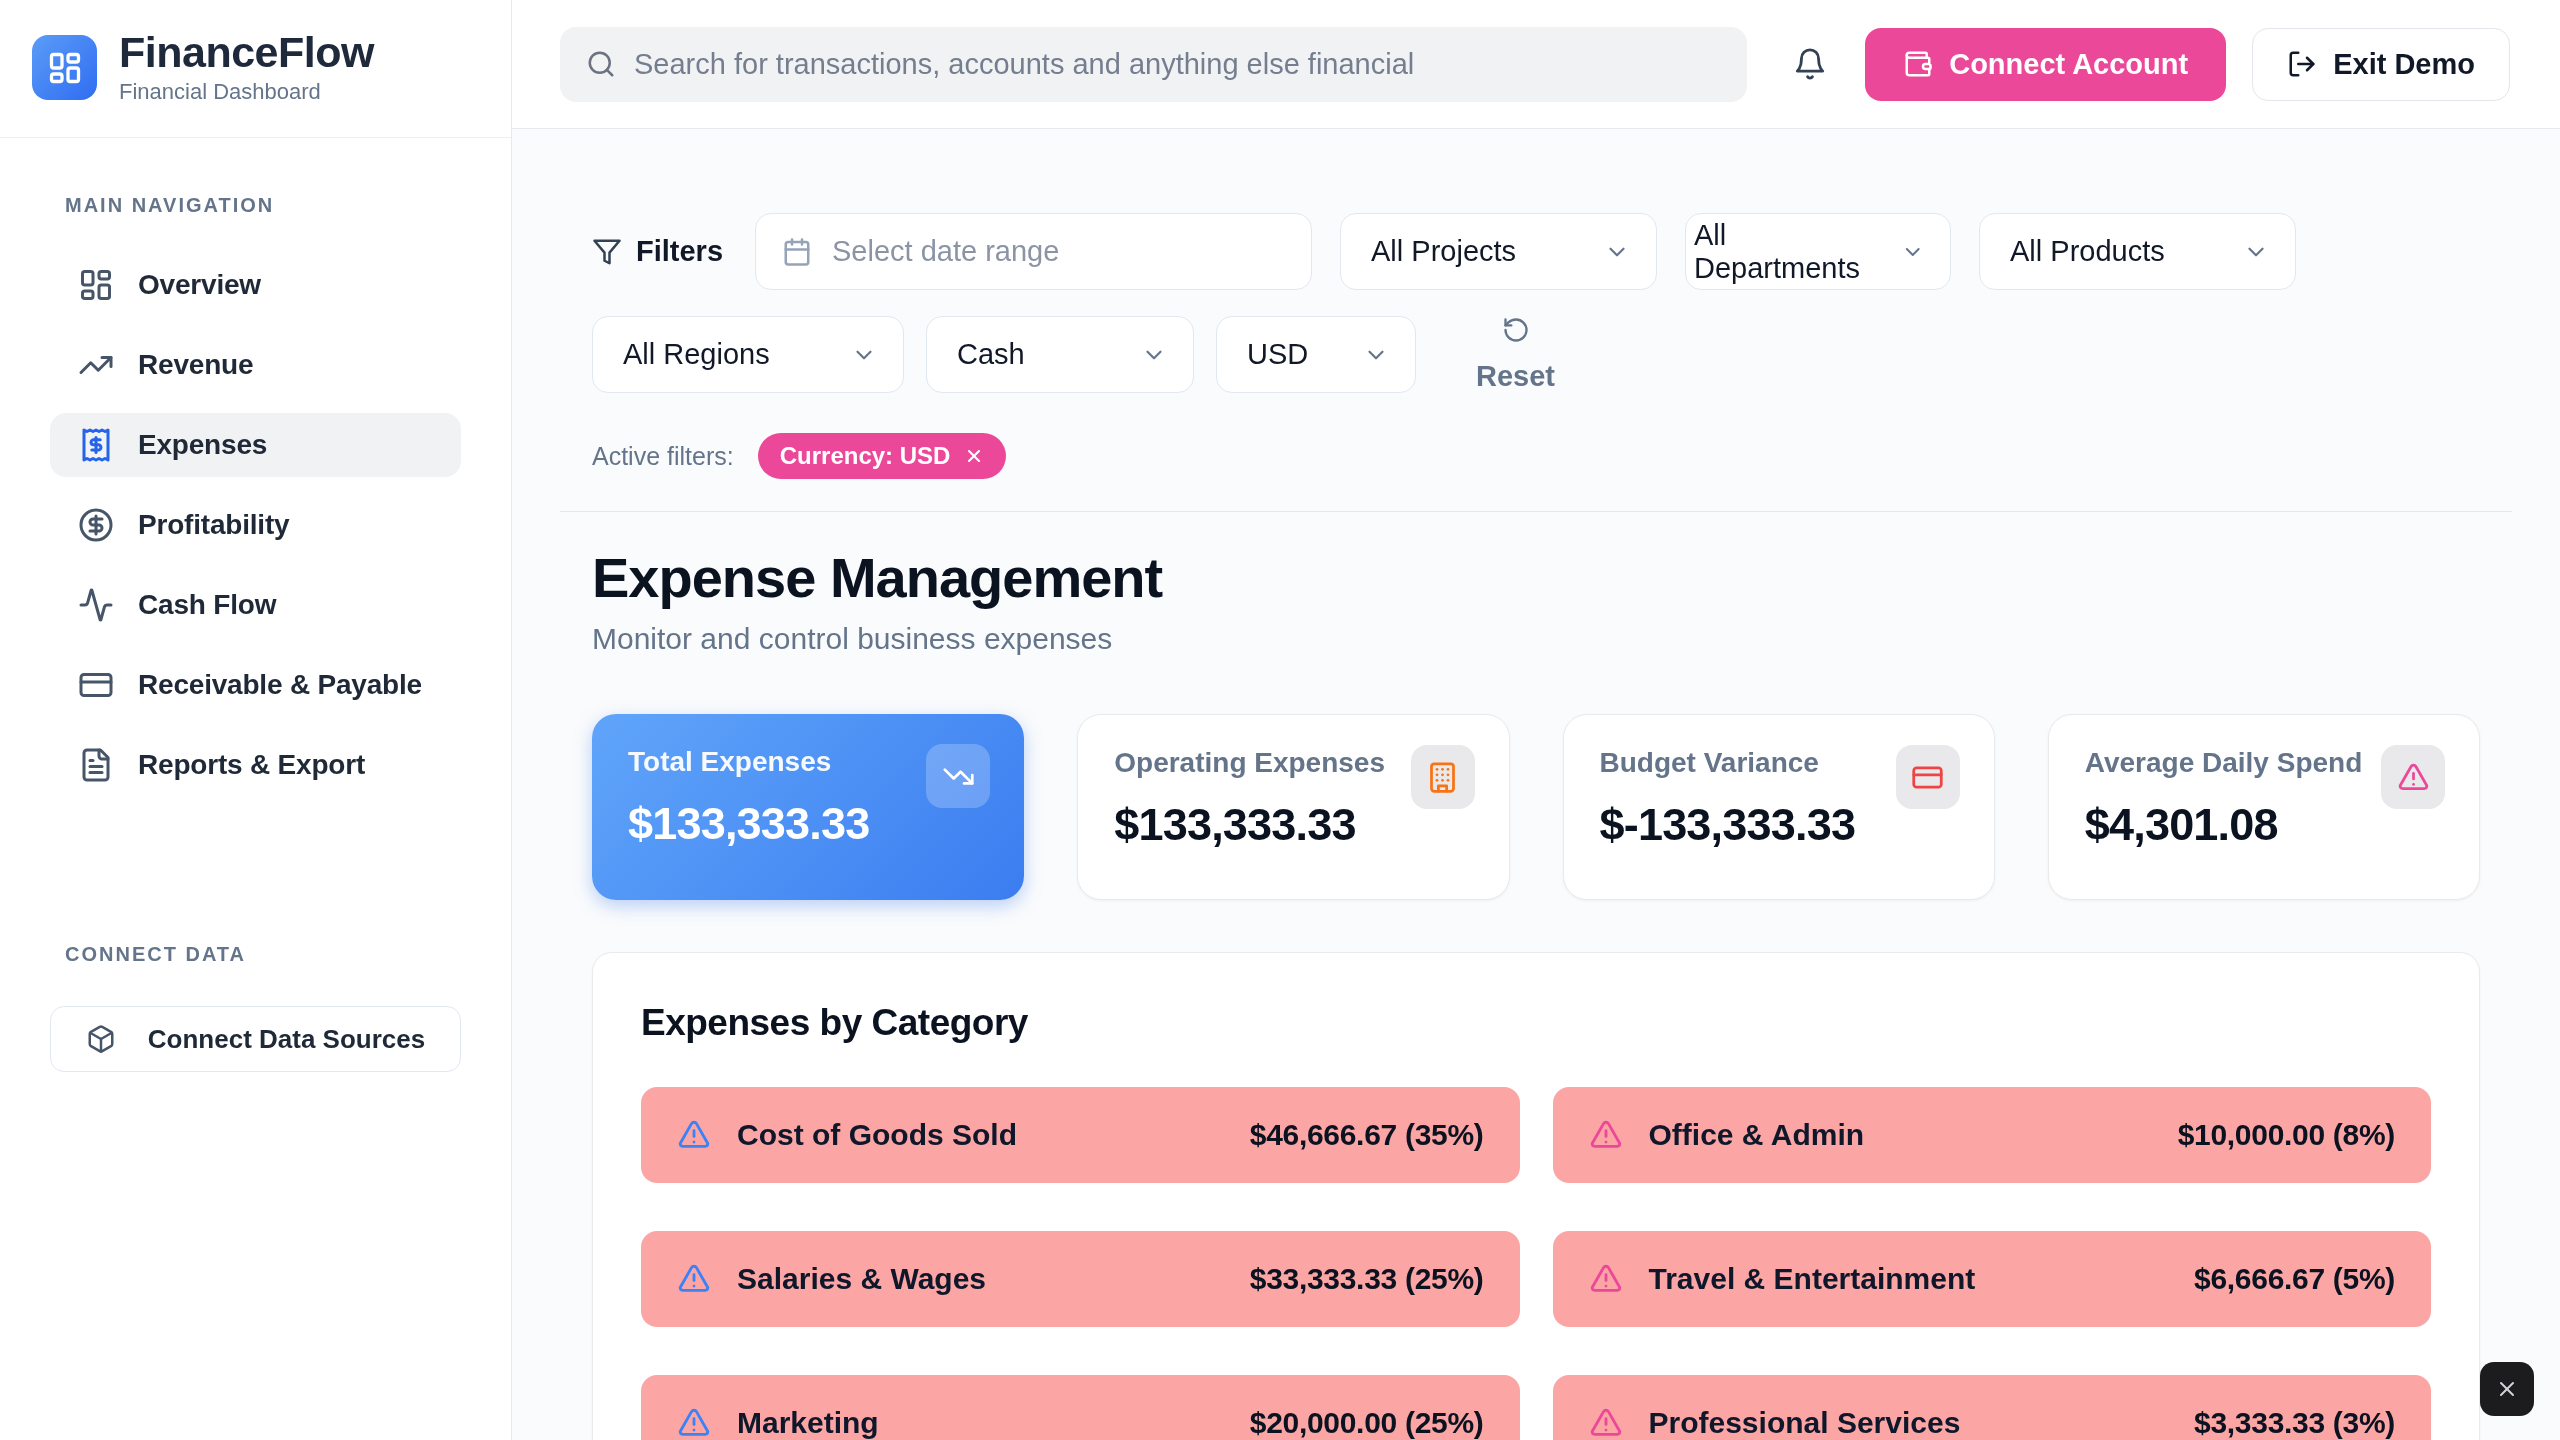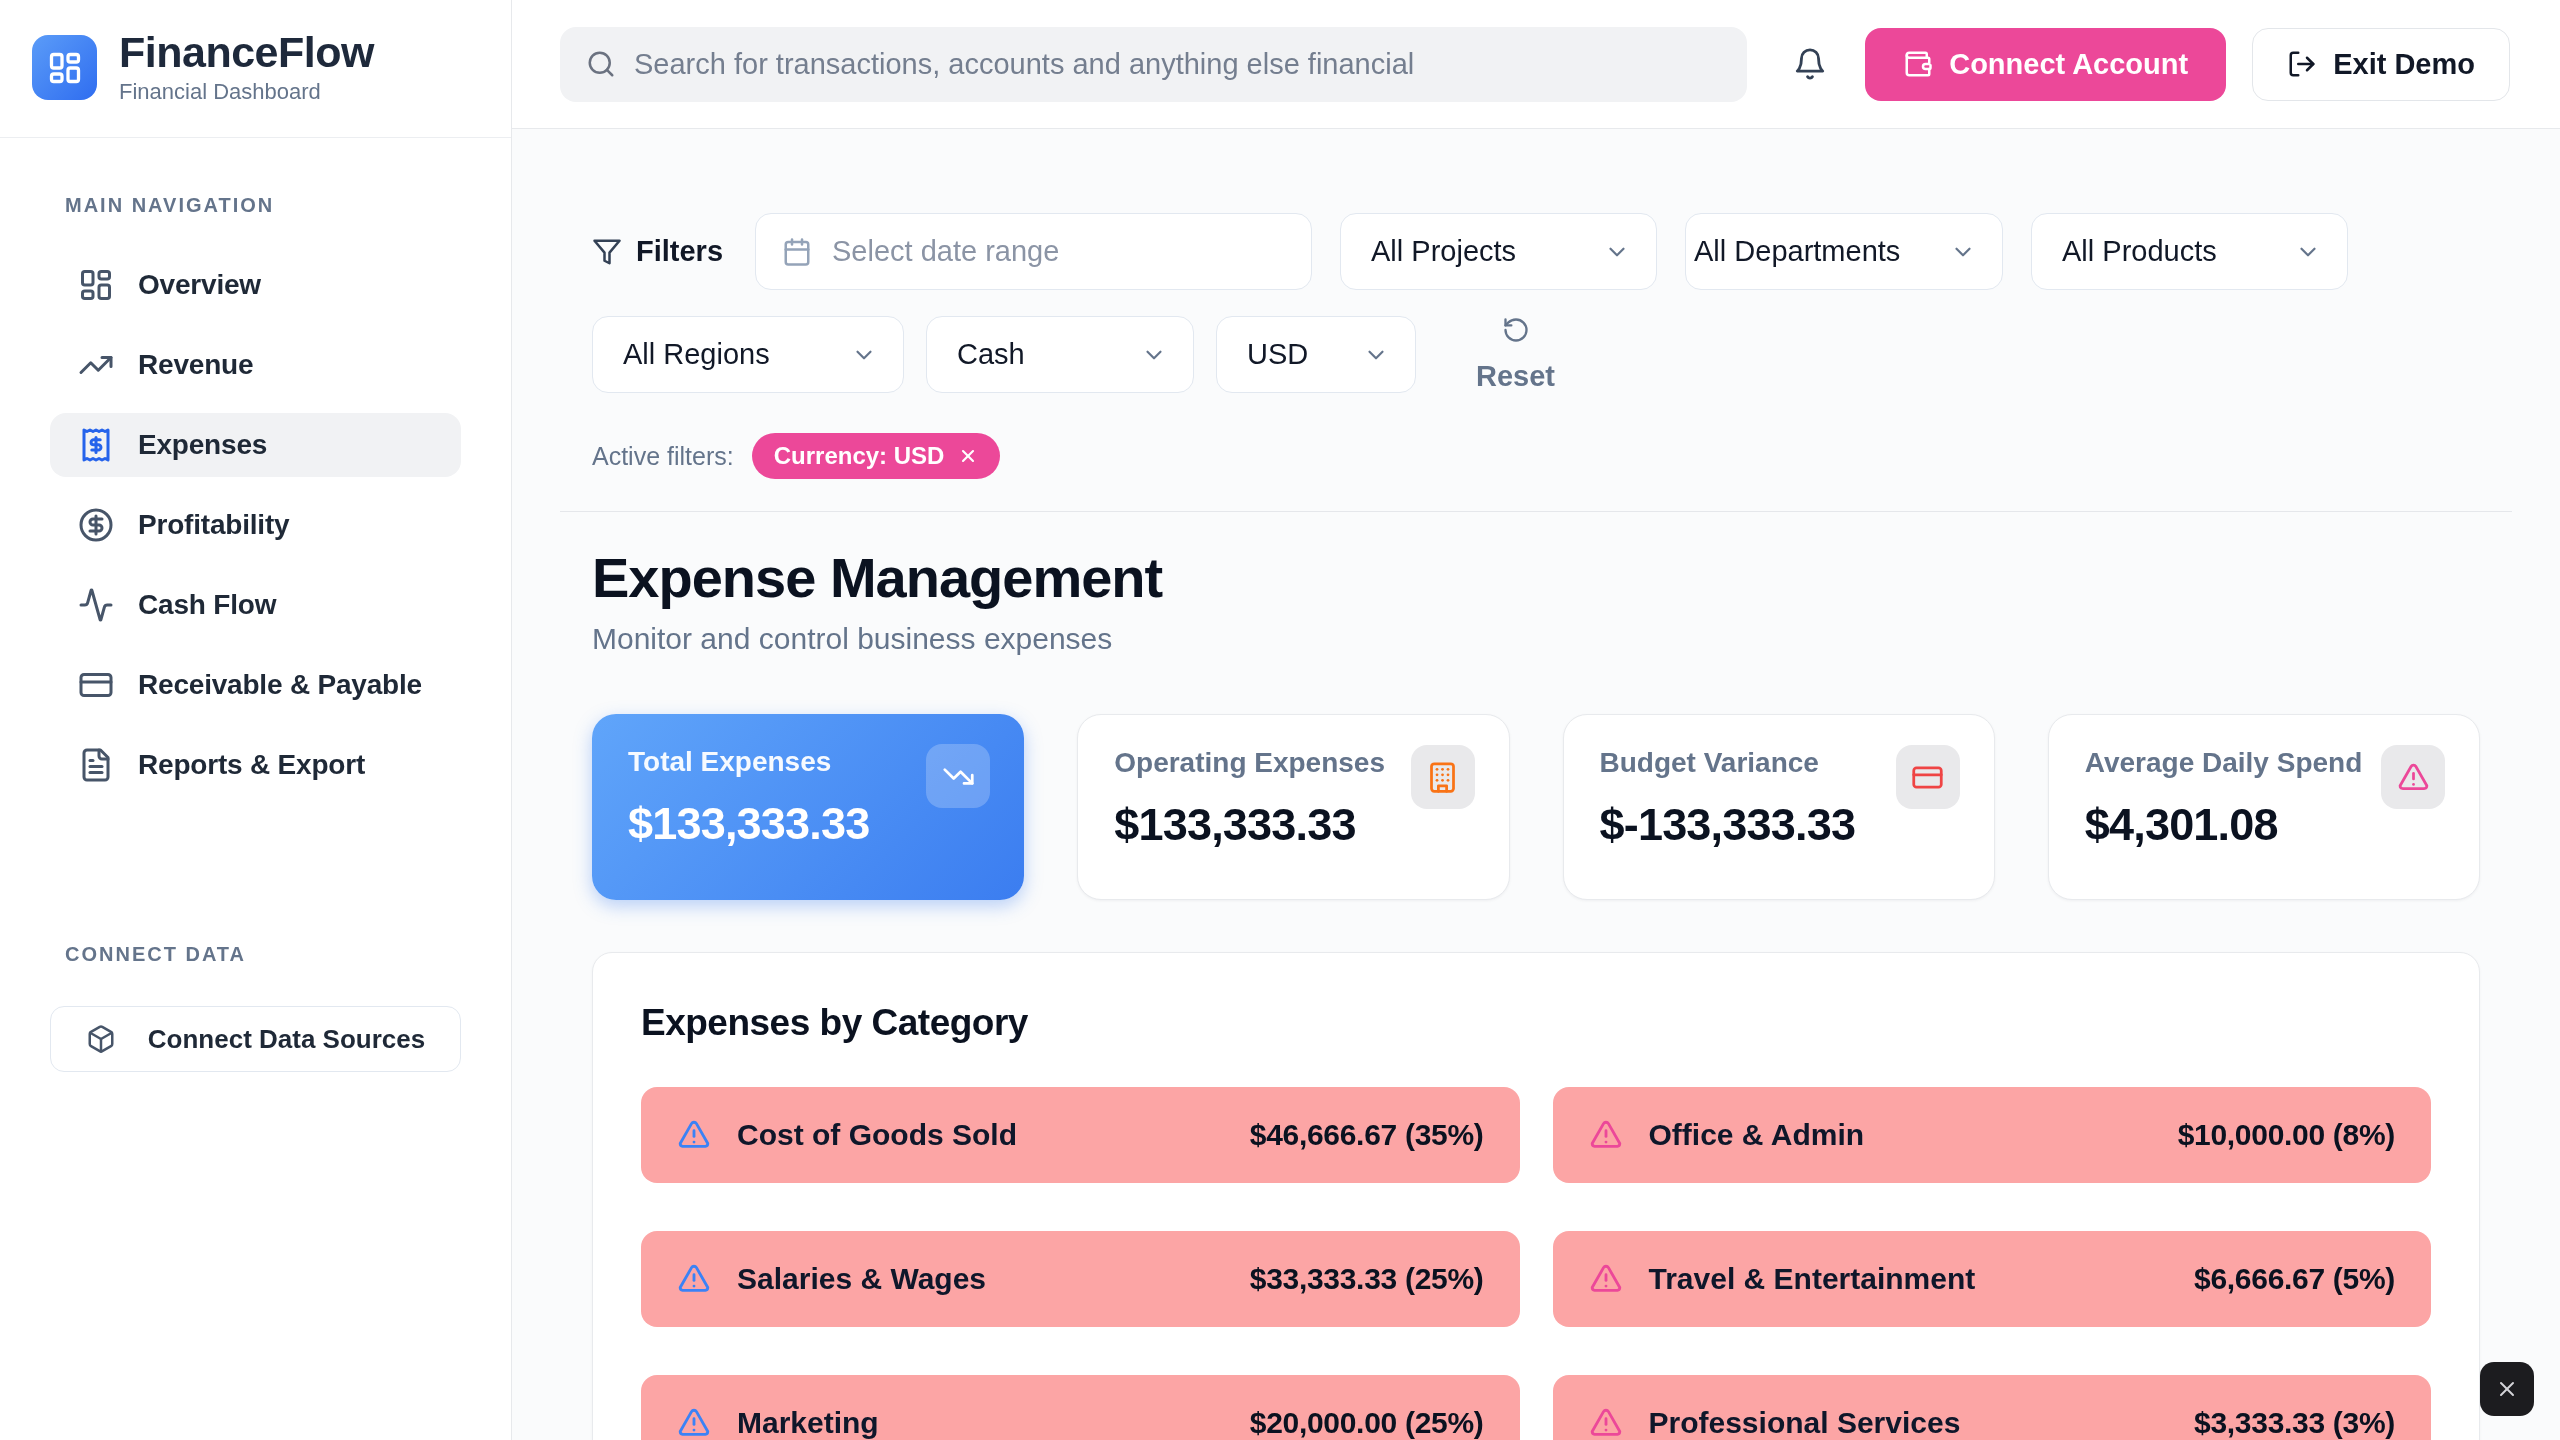--- a/index.html
+++ b/index.html
@@ -51,26 +51,26 @@
   .filters-title { display:flex; align-items:center; gap:14px; margin-right:4px; }
   .filters-title svg { width:30px; height:30px; color:#334155; }
   .filters-title span { font-size:29px; font-weight:700; color:#111827; }
   .date-input { width:557px; height:77px; background:#fff; border:1.5px solid #e2e8f0; border-radius:16px; display:flex; align-items:center; padding:0 26px; }
   .date-input svg { width:30px; height:30px; color:#94a3b8; flex:0 0 30px; }
   .date-input input { flex:1; border:0; outline:0; background:transparent; margin-left:20px; font-size:29px; color:#111827; font-family:inherit; }
   .date-input input::placeholder { color:#8b94a5; }
   .select { height:77px; background:#fff; border:1.5px solid #e2e8f0; border-radius:16px; display:flex; align-items:center; justify-content:space-between; padding:0 26px 0 30px; cursor:pointer; }
   .select span { font-size:29px; color:#111827; }
   .select svg { width:26px; height:26px; color:#64748b; margin-left:20px; }
-  .w-projects { width:317px; } .w-departments { width:318px;padding-left:8px; } .w-products { width:317px; }
+  .w-projects { width:317px; } .w-departments { width:266px;padding-left:8px; } .w-products { width:317px; }
   .w-regions { width:312px; } .w-cash { width:268px; } .w-usd { width:200px; }
   .reset-btn { display:flex; align-items:center; gap:16px; background:none; border:0; cursor:pointer; margin-left:38px; color:#64748b; font-family:inherit;flex-direction:column; }
   .reset-btn svg { width:28px; height:28px; }
   .reset-btn span { font-size:29px; font-weight:600; color:#64748b; }
-  .active-filters { margin-top:40px; display:flex; align-items:center; gap:18px; }
+  .active-filters { margin-top:40px; display:flex; align-items:center; gap:24px; }
   .active-filters .af-label { font-size:25px; color:#64748b; }
   .chip { display:flex; align-items:center; gap:14px; background:#ec4899; color:#fff; border-radius:999px; padding:0 22px; height:46px; }
   .chip span { font-size:24px; font-weight:700; }
   .chip .chip-x { width:20px; height:20px; color:#fff; cursor:pointer; }
   .divider { margin-top:32px; border-top:1.5px solid #e5e7eb; }
   .page-title { margin-top:34px; font-size:56px; font-weight:800; letter-spacing:-1px; color:#0b1220; line-height:64px; }
   .page-subtitle { margin-top:10px; font-size:30px; color:#64748b; line-height:38px; }
 
   
   .stats { margin-top:56px; display:grid; grid-template-columns:repeat(4,1fr); gap:53px; }

